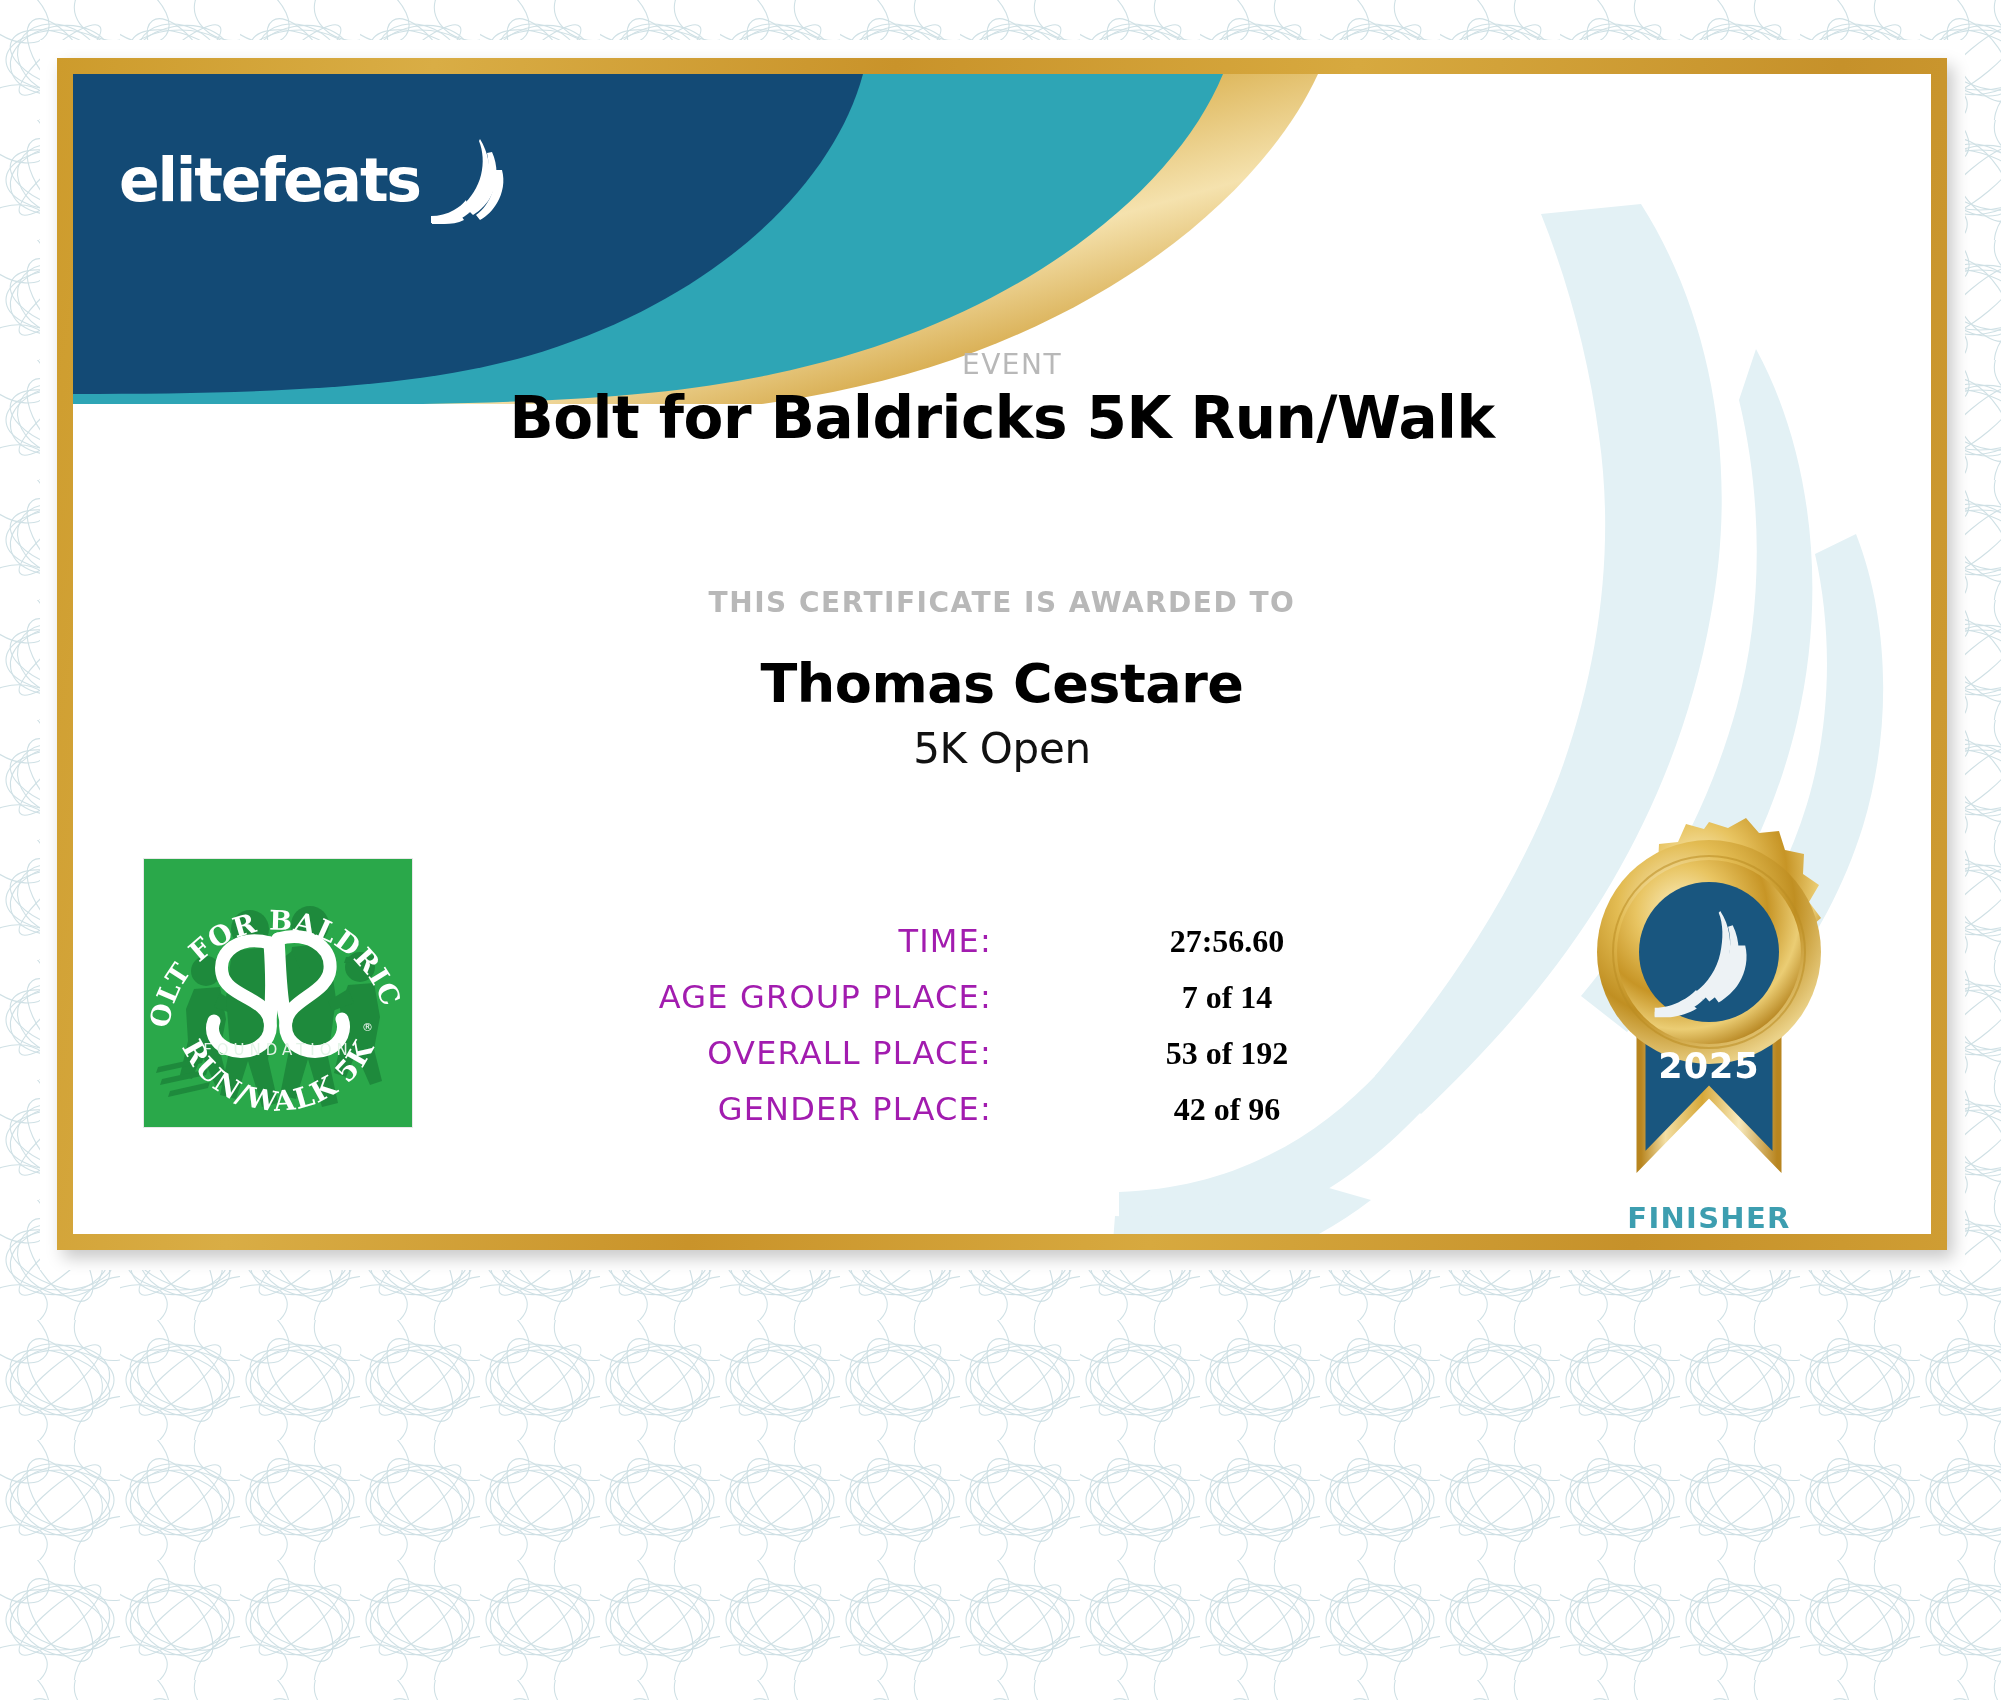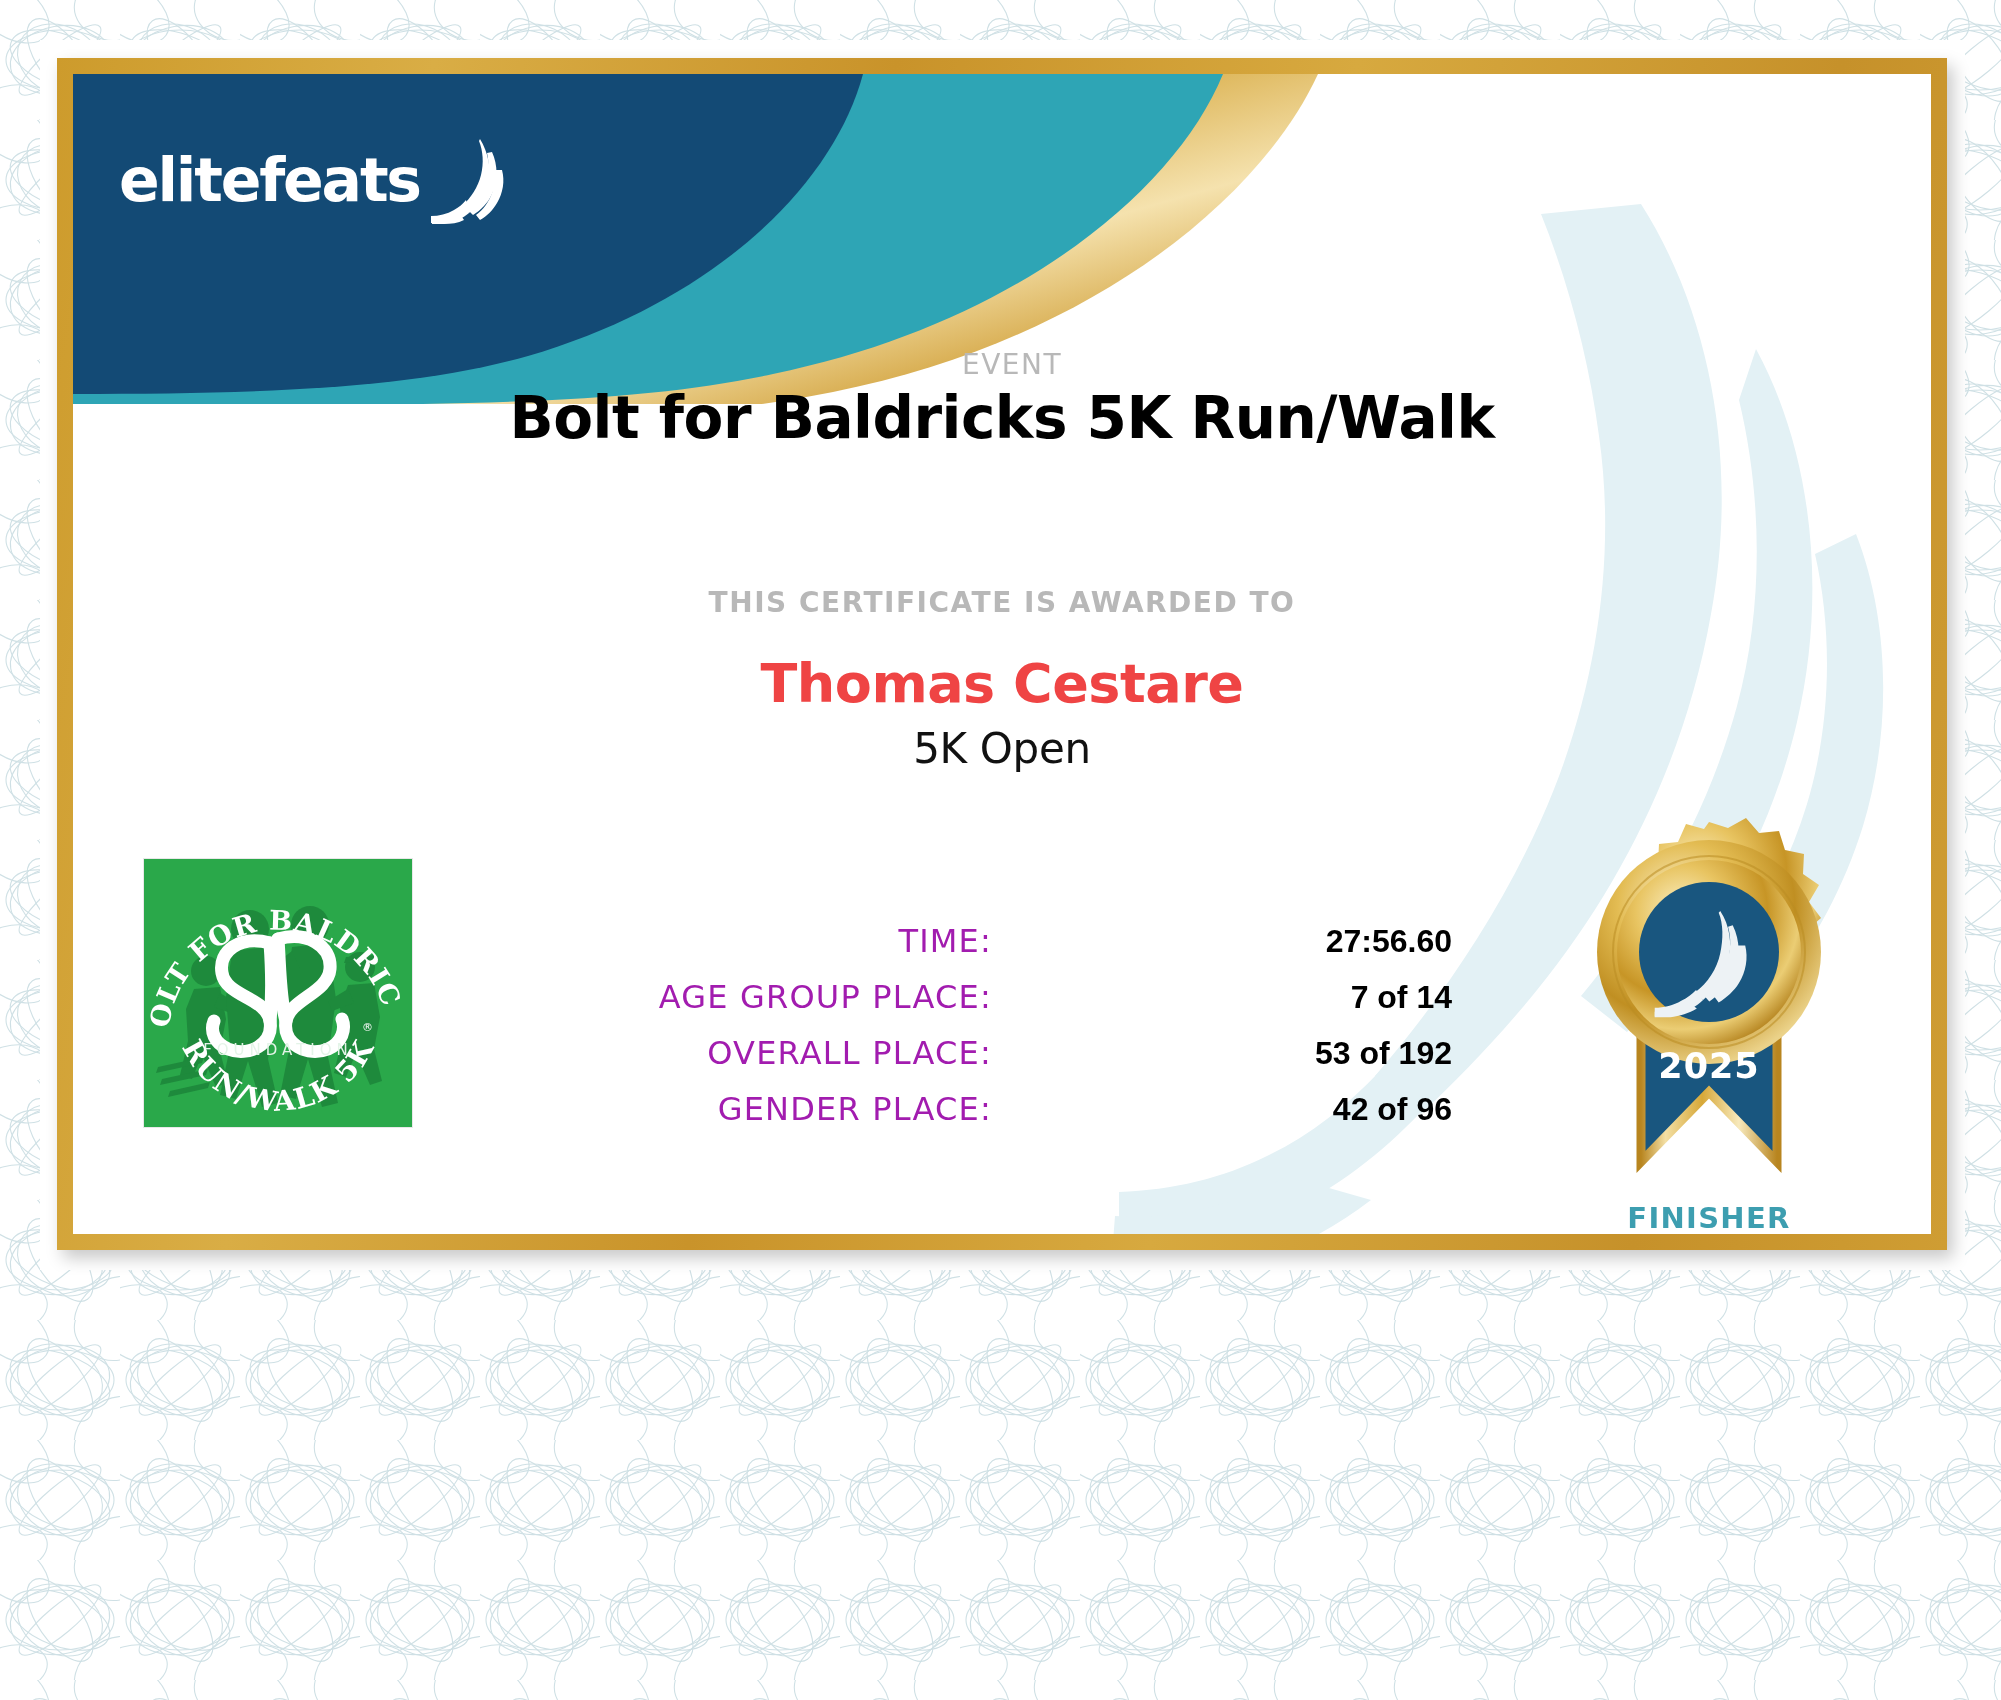--- a/index.html
+++ b/index.html
@@ -122,21 +122,21 @@
   }
   #awarded-label {
     top: 512px;
     font-size: 28px;
     font-weight: bold;
   }
   #recipient-name {
     top: 578px;
     font-size: 54px;
     font-weight: 700;
-    color: #ef4444;
+    color: #000000;
     font-family: "DejaVu Sans", sans-serif;
     letter-spacing: -0.5px;
   }
   #recipient-division {
     top: 650px;
     font-size: 42px;
     font-weight: 400;
     color: #111111;
     font-family: "DejaVu Sans", sans-serif;
     letter-spacing: -0.3px;
@@ -168,23 +168,23 @@
     text-align: right;
     color: #a21caf;
     font-family: "DejaVu Sans", sans-serif;
     font-size: 32px;
     letter-spacing: 1.2px;
     padding-right: 10px;
     white-space: nowrap;
   }
   .stat-val {
     flex: 1 1 auto;
-    text-align: right;
+    text-align: center;
     color: #000000;
-    font-family: Liberation Sans, sans-serif;
+    font-family: Liberation Serif, serif;
     font-size: 32px;
     font-weight: 700;
     letter-spacing: 0px;
     white-space: nowrap;
   }
 
   
   #event-logo {
     position: absolute;
     left: 70px;

